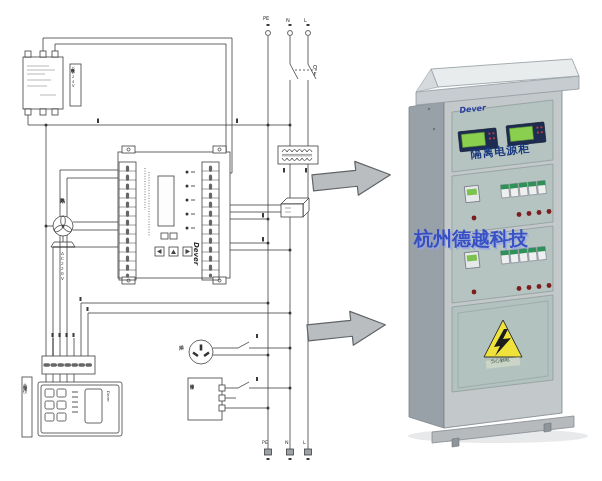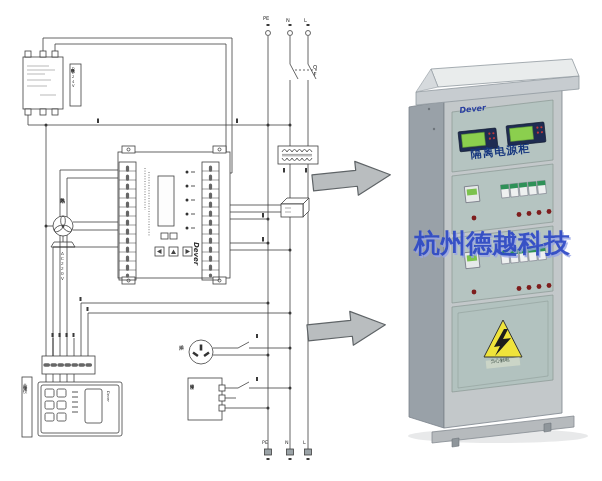--- a/index.html
+++ b/index.html
@@ -3,21 +3,21 @@
 <meta charset="utf-8">
 <style>
   *{margin:0;padding:0;box-sizing:border-box}
   html,body{background:#ffffff}
   .stage{position:relative;width:602px;height:481px;background:#fff;overflow:hidden;
          font-family:"DejaVu Sans",sans-serif}
   .stage svg{position:absolute;left:0;top:0}
   .lbl{position:absolute;color:#2e2e2e;line-height:1;white-space:nowrap;
        transform-origin:left top;z-index:3}
   .v{writing-mode:vertical-rl;text-orientation:upright}
-  .watermark{position:absolute;z-index:6;font-weight:bold;font-size:26px;
+  .watermark{position:absolute;z-index:6;font-weight:bold;font-size:19px;
              color:#2e49c6;letter-spacing:0px;opacity:.93;
              text-shadow:1.5px 1.5px 0 rgba(150,163,232,.85)}
   .cab-brand{font-style:italic;font-weight:bold;color:#2a3fa0}
   .cab-title{font-weight:bold;color:#16367e;letter-spacing:1px}
 </style>
 </head>
 <body>
 
 <div class="stage">
 

